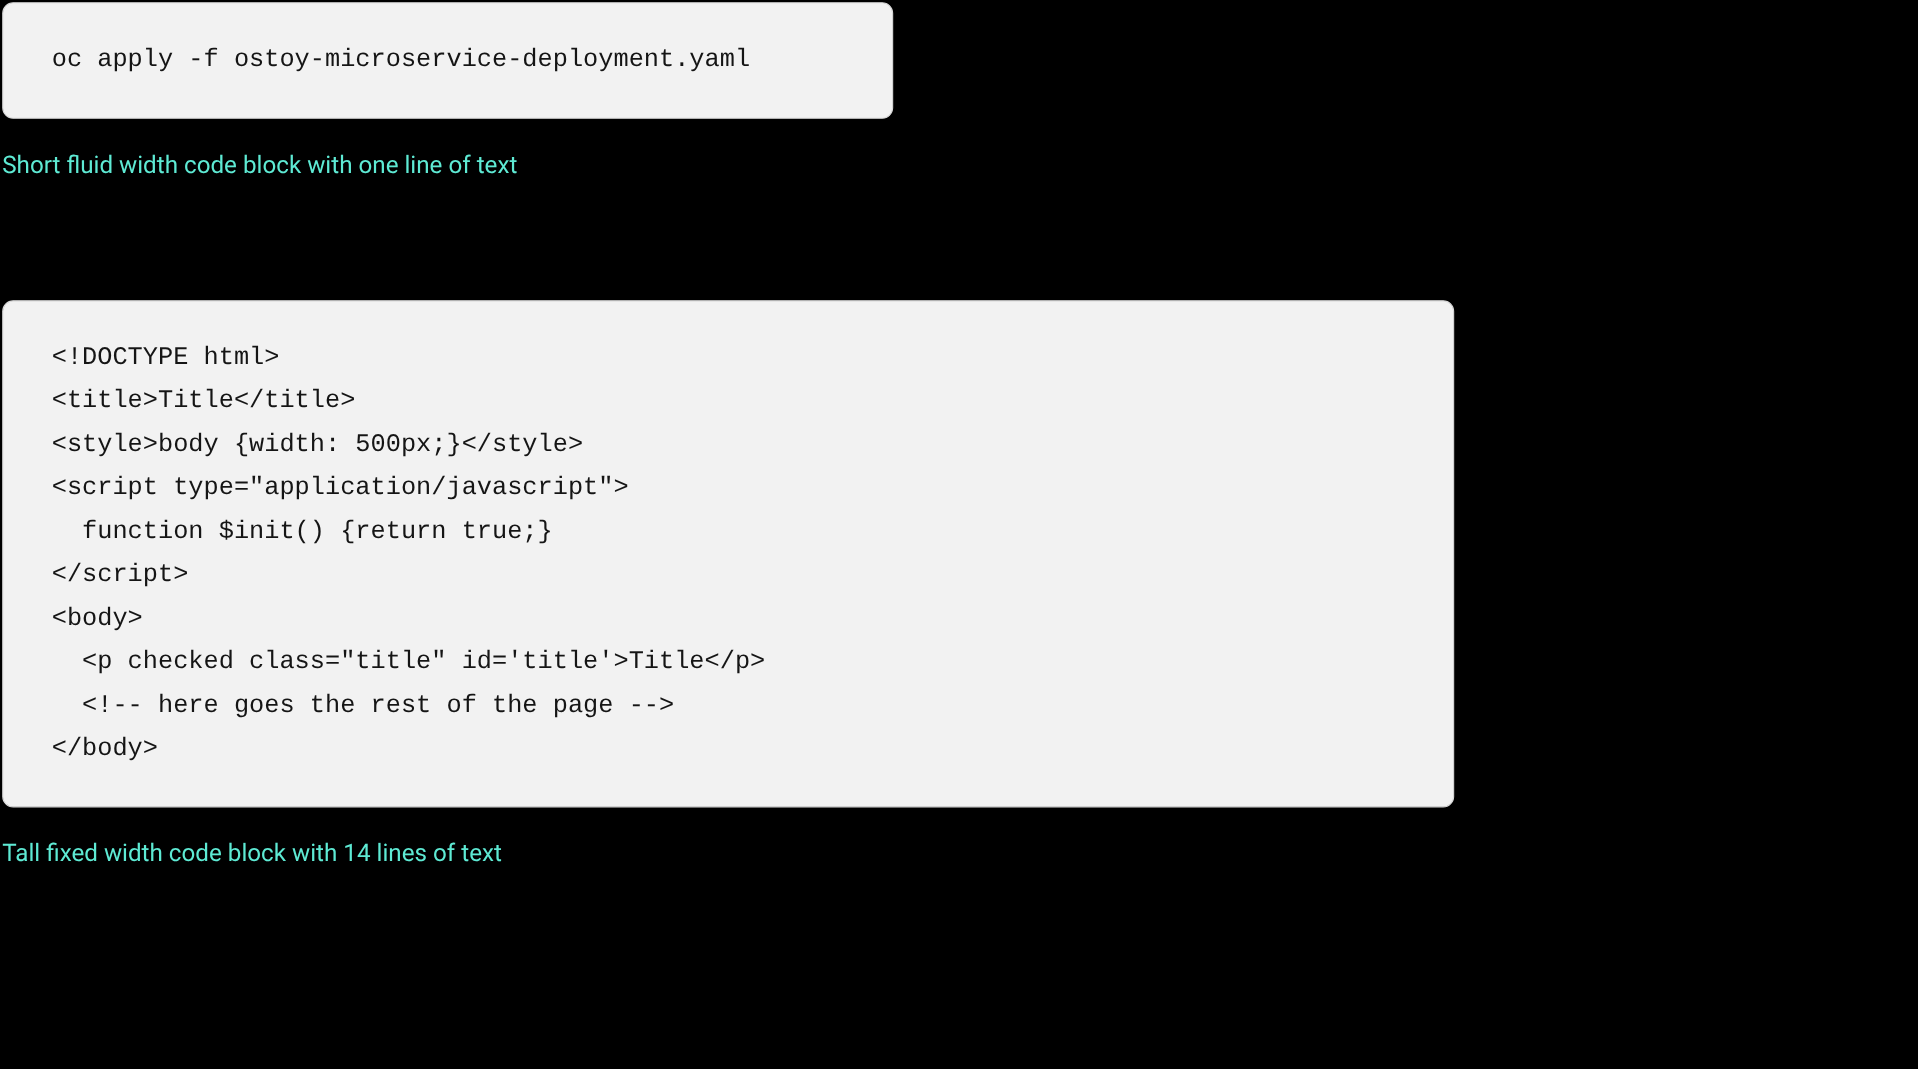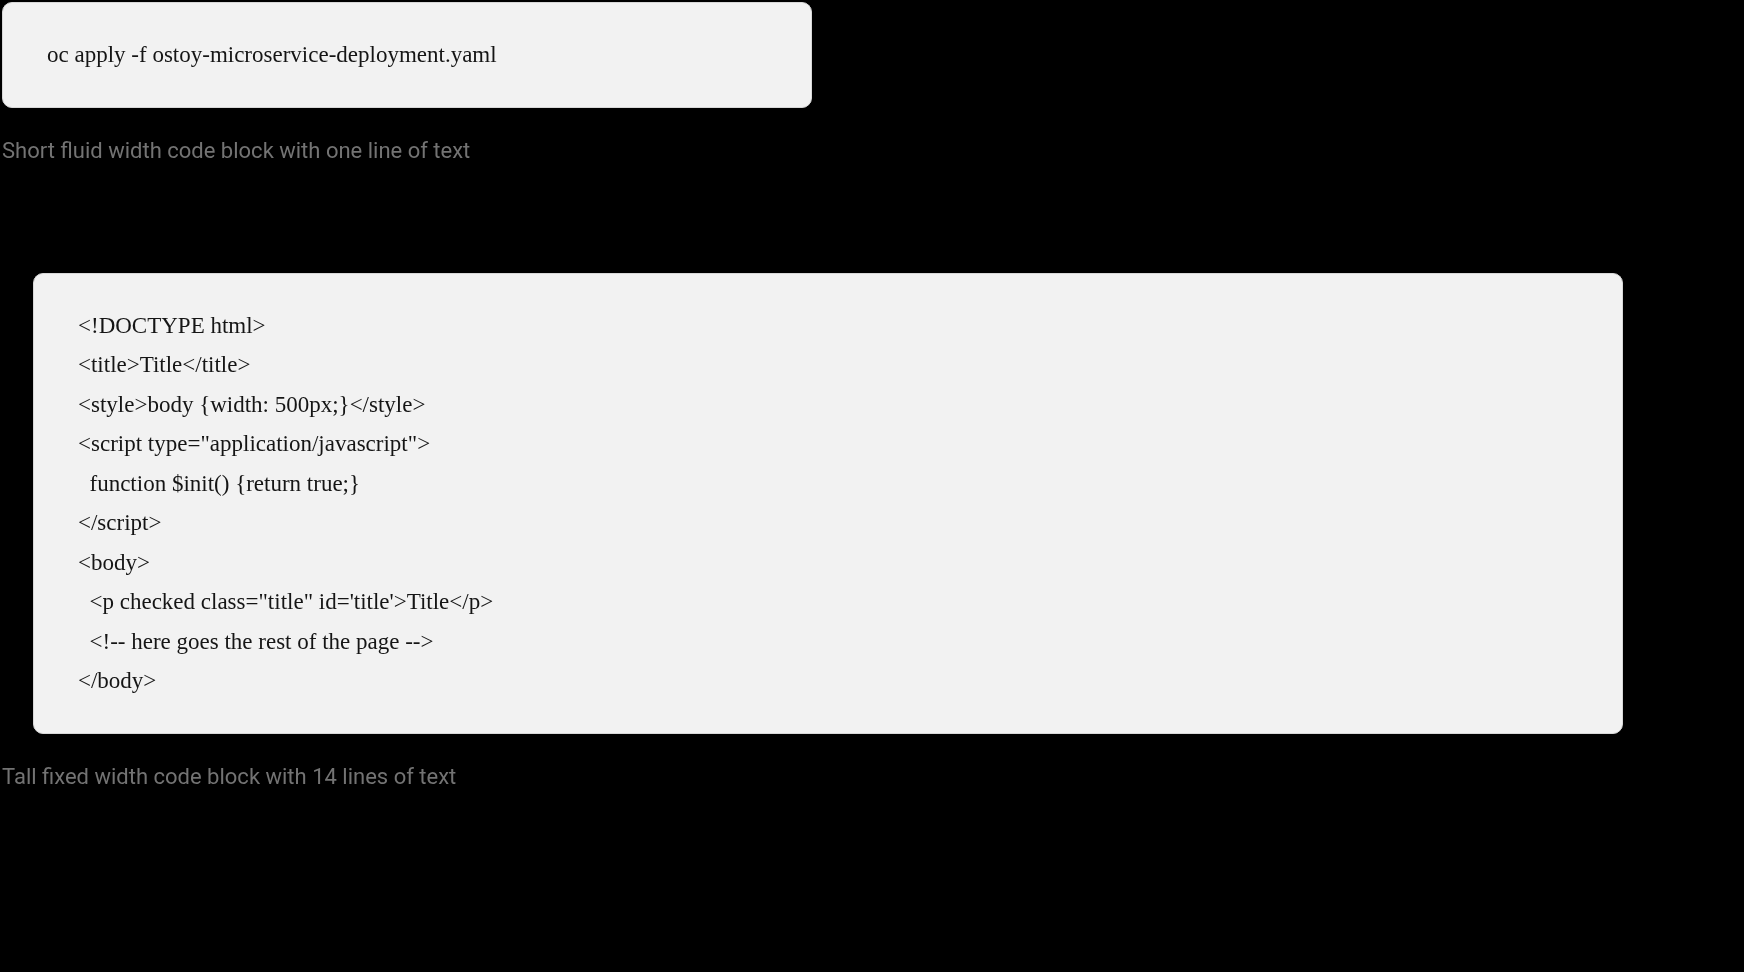--- a/index.html
+++ b/index.html
@@ -17,32 +17,31 @@
       background: #f2f2f2;
       border: 1px solid #d8d8d8;
       border-radius: 10px;
       padding: 32px 44px;
     }
     .code-block-short {
       display: inline-block;
       min-width: 810px;
     }
     .code-block-tall {
-      width: 1590px;
-      margin-left: 31px;
+      width: 1320px;
     }
     .code-block pre {
-      font-family: Liberation Serif, serif;
+      font-family: Liberation Mono, monospace;
       font-size: 23px;
       line-height: 1.72;
       color: #151515;
       white-space: pre;
     }
     .caption {
-      color: #737373;
+      color: #5eead4;
       font-size: 22px;
       margin-top: 30px;
       margin-bottom: 0;
     }
     .spacer {
       height: 110px;
     }
   </style>
 </head>
 <body>

